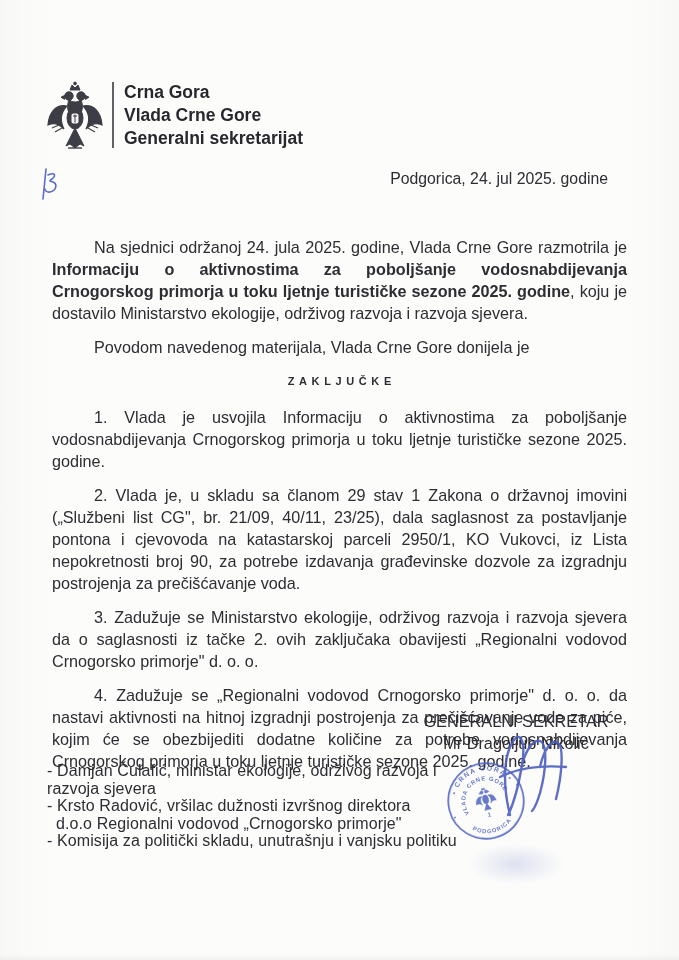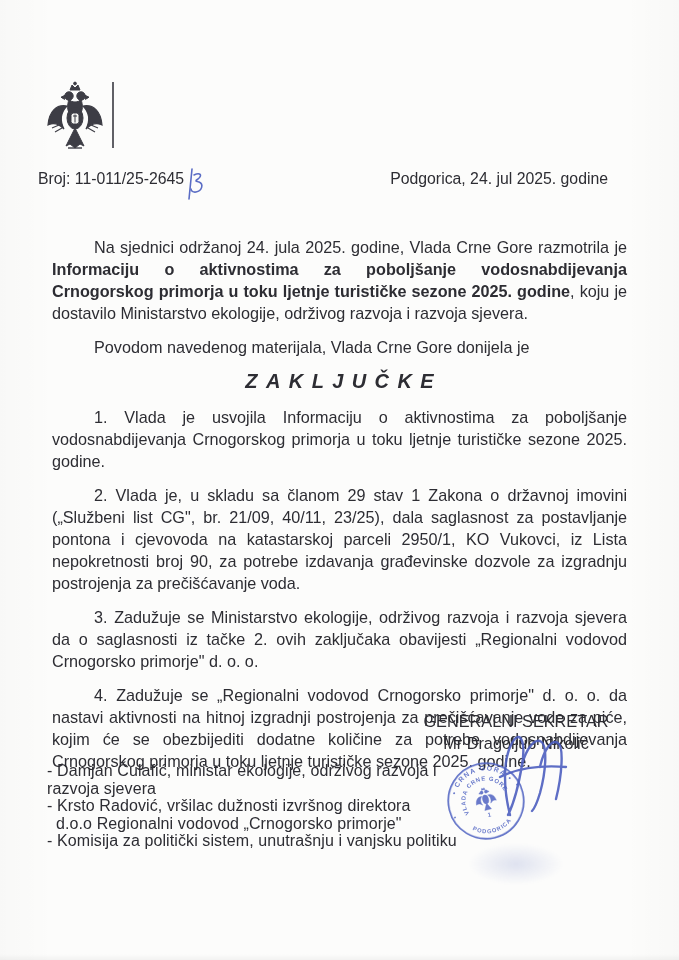--- a/index.html
+++ b/index.html
@@ -19,21 +19,21 @@
   .hdr-lines{padding-top:1px;}
   .hdr-line{font-size:17.5px;font-weight:bold;line-height:23px;color:#27272d;white-space:nowrap;}
   
   .ref-line{position:absolute;left:38px;top:170px;width:570px;display:flex;justify-content:space-between;align-items:flex-start;font-size:15.8px;}
   .ref-left{display:flex;align-items:flex-start;}
   .hand-mark{margin-left:1px;margin-top:-3px;}
   
   .body-block{position:absolute;left:40px;top:224px;width:599px;font-size:16.2px;line-height:22px;text-align:justify;}
   .para{margin:12px;text-indent:42px;}
   .para b{font-weight:bold;}
-  .doc-title{margin:8px 0 14px 0;text-align:center;font-weight:bold;font-size:20px;letter-spacing:.42em;text-indent:.42em;font-style:italic;}
+  .doc-title{margin:8px 0 14px 0;text-align:center;font-weight:bold;font-size:11px;letter-spacing:.42em;text-indent:.42em;}
   
   .sig-block{position:absolute;left:400px;top:710px;width:232px;text-align:center;font-weight:normal;font-size:16.3px;line-height:22px;}
   
   .stamp{position:absolute;left:441px;top:756px;width:90px;height:90px;opacity:.88;}
   .flourish{position:absolute;left:496px;top:731px;width:74px;height:94px;}
   .stamp-ghost{position:absolute;left:468px;top:843px;width:96px;height:42px;border-radius:50%;
     background:radial-gradient(ellipse at center, rgba(90,110,190,.18), rgba(90,110,190,0) 70%);
     filter:blur(1px);}
   
   .dist-block{position:absolute;left:47px;top:762px;width:420px;}
@@ -69,25 +69,29 @@
         <path d="M54,44 l-6,-2 M52,48 l-7,-3 M49,52 l-7,-4" stroke-width="1.1" fill="none"></path>
 
         <path d="M29,48 l-9,18 4,-2 5,4 5,-4 4,2 z"></path>
         <path d="M22,68 h14" stroke-width="1.4" fill="none"></path>
 
         <rect x="25" y="33" width="8" height="11" rx="2.5" fill="#f6f6f4" stroke-width="1"></rect>
         <path d="M27,36 h4 M29,34.5 v8" stroke-width="1" fill="none"></path>
       </g>
     </svg>
     <div class="hdr-divider"></div>
+    <div class="hdr-lines">
+      <div class="hdr-line">Crna Gora</div>
+      <div class="hdr-line">Vlada Crne Gore</div>
+      <div class="hdr-line">Generalni sekretarijat</div>
+    </div>
   </div>
 
   <div class="ref-line">
     <span class="ref-left">
-      <span>Broj: 11-011/25-2645</span>
       <svg class="hand-mark" width="24" height="40" viewBox="0 0 24 40" aria-hidden="true">
         <g fill="none" stroke="#5a6cc4" stroke-width="1.6" stroke-linecap="round">
           <path d="M7,2 C6,12 5,22 4,32"></path>
           <path d="M9,8 C15,5 18,8 13,12 C10,14 10,14 14,15 C19,17 17,24 11,25 C8,25.5 6,24 6,22"></path>
         </g>
       </svg>
     </span>
     <span>Podgorica, 24. jul 2025. godine</span>
   </div>
 
@@ -158,18 +162,18 @@
       <path d="M4,46 C20,38 44,34 70,36"></path>
     </g>
   </svg>
   <div class="stamp-ghost"></div>
 
   <div class="dist-block">
     <div>
         <div class="dist-item">- Damjan Ćulafić, ministar ekologije, održivog razvoja i razvoja sjevera</div>
         <div class="dist-item">- Krsto Radović, vršilac dužnosti izvršnog direktora</div>
         <div class="dist-item indent">d.o.o Regionalni vodovod „Crnogorsko primorje"</div>
-        <div class="dist-item">- Komisija za politički sistem, unutrašnju i vanjsku politiku</div>
+        <div class="dist-item">- Komisija za politički skladu, unutrašnju i vanjsku politiku</div>
       </div>
   </div>
 
   <div class="scan-edge"></div>
 </div>
 
 </body></html>

